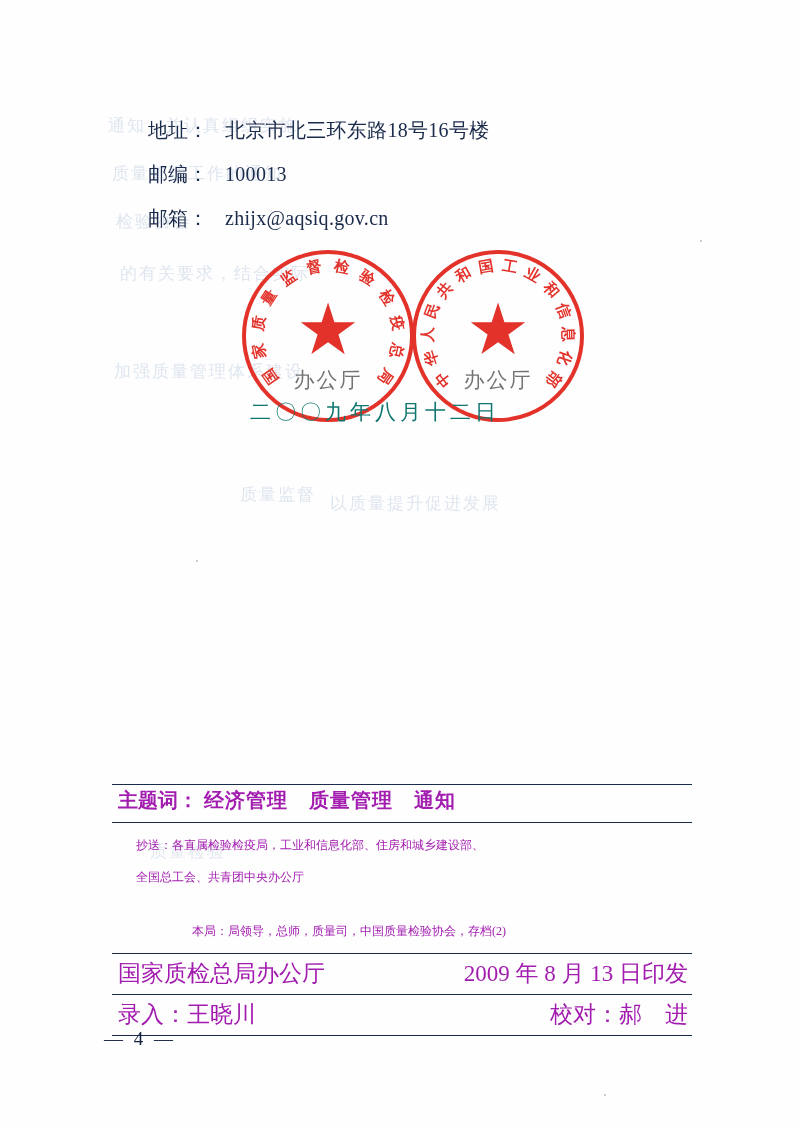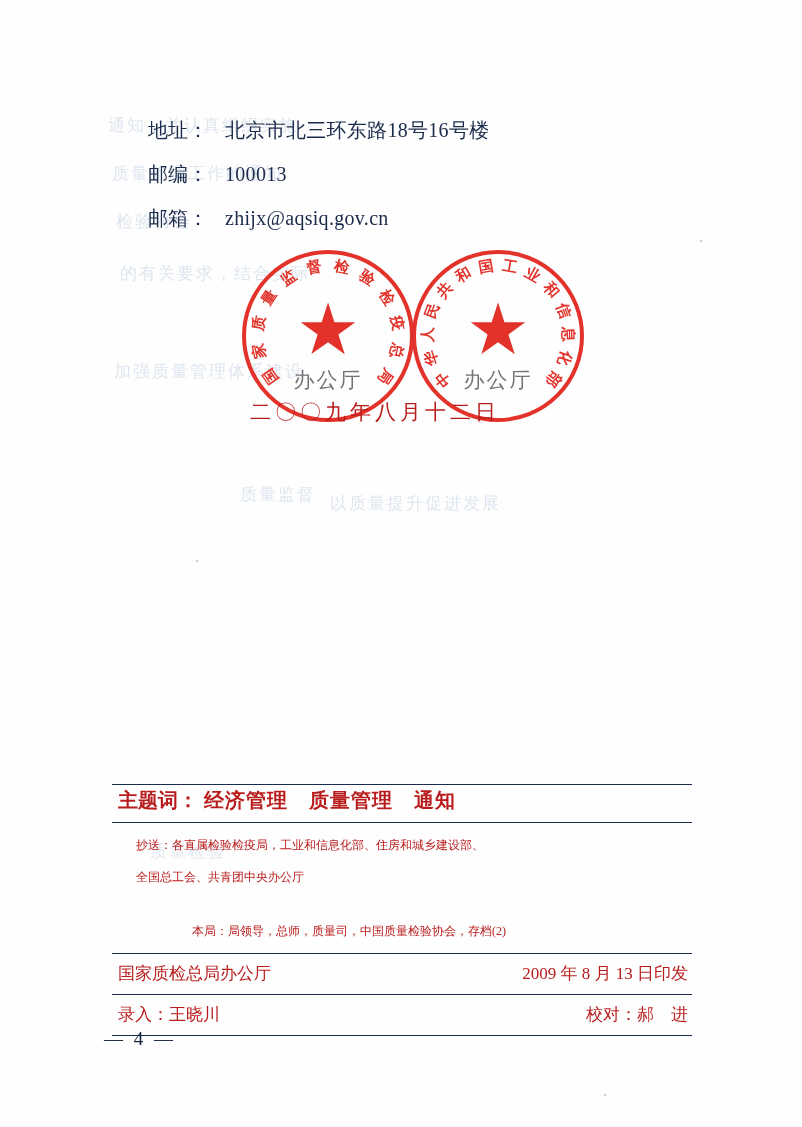--- a/index.html
+++ b/index.html
@@ -100,32 +100,32 @@
     font-style: normal;
     white-space: nowrap;
   }
 
   
   .seal-date {
     position: absolute;
     left: 250px;
     top: 398px;
     font-size: 21px;
-    color: #b91c1c;
+    color: #0f766e;
     letter-spacing: 4px;
     white-space: nowrap;
   }
 
   
   .footer {
     position: absolute;
     left: 112px;
     top: 784px;
     width: 580px;
-    color: #b91c1c;
+    color: #a21caf;
   }
   .footer .rule {
     border-top: 1.6px solid #1b2b4b;
   }
   .kw-row {
     font-size: 20px;
     font-weight: bold;
     padding: 2px 0 8px 6px;
     white-space: nowrap;
   }
@@ -134,21 +134,21 @@
     font-size: 12px;
     line-height: 32px;
     padding: 6px 0 6px 0;
   }
   .dist .l1 { padding-left: 24px; }
   .dist .l2 { padding-left: 24px; }
   .dist .l3 { padding-left: 80px; margin-top: 22px; }
   .issue-row, .typing-row {
     display: flex;
     justify-content: space-between;
-    font-size: 17px;
+    font-size: 23px;
     line-height: 36px;
     padding: 2px 4px 2px 6px;
     white-space: nowrap;
   }
   .page-num {
     position: absolute;
     left: 104px;
     top: 1028px;
     font-size: 19px;
     color: #15233f;

